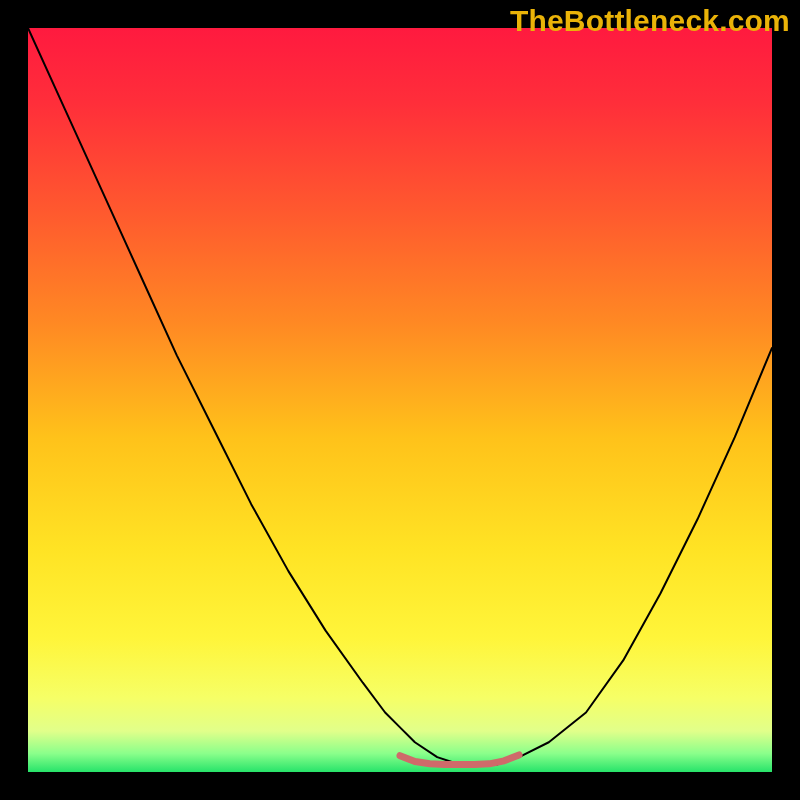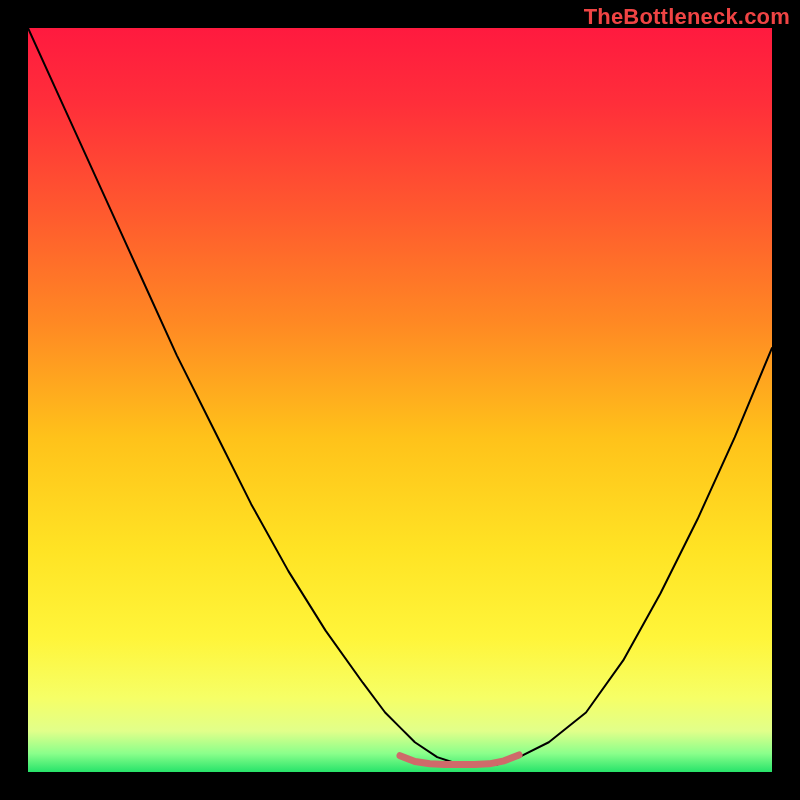--- a/index.html
+++ b/index.html
@@ -14,22 +14,22 @@
   .frame {
     position: relative;
     width: 800px;
     height: 800px;
     background: #000;
   }
   .watermark {
     position: absolute;
     top: 4px;
     right: 10px;
-    color: #ef4444;
-    font-size: 22px;
+    color: #eab308;
+    font-size: 30px;
     font-weight: 600;
     letter-spacing: 0.2px;
     z-index: 4;
   }
   svg.plot {
     position: absolute;
     left: 28px;
     top: 28px;
     width: 744px;
     height: 744px;

